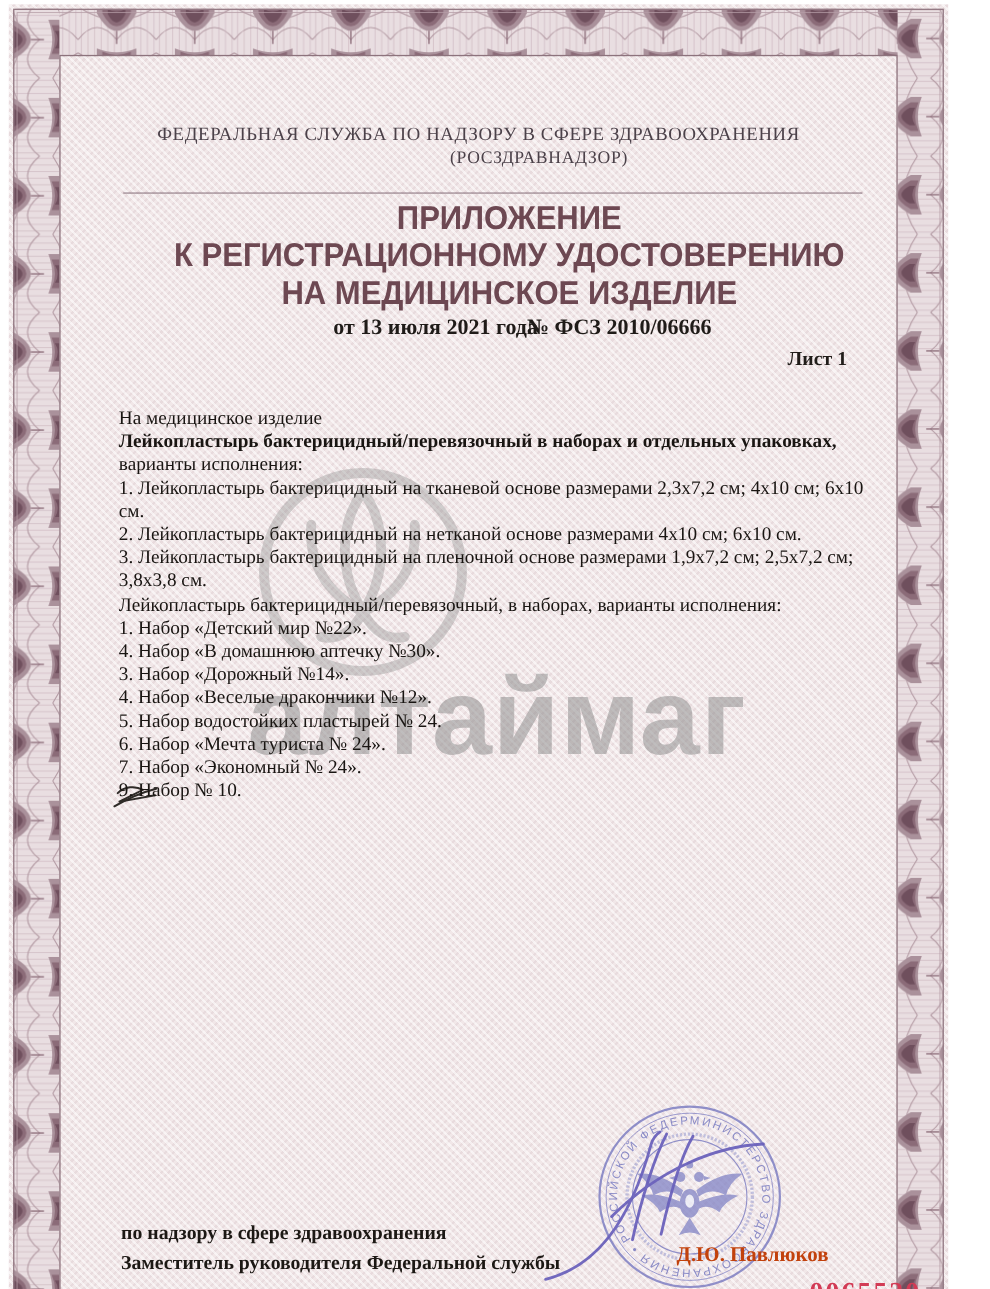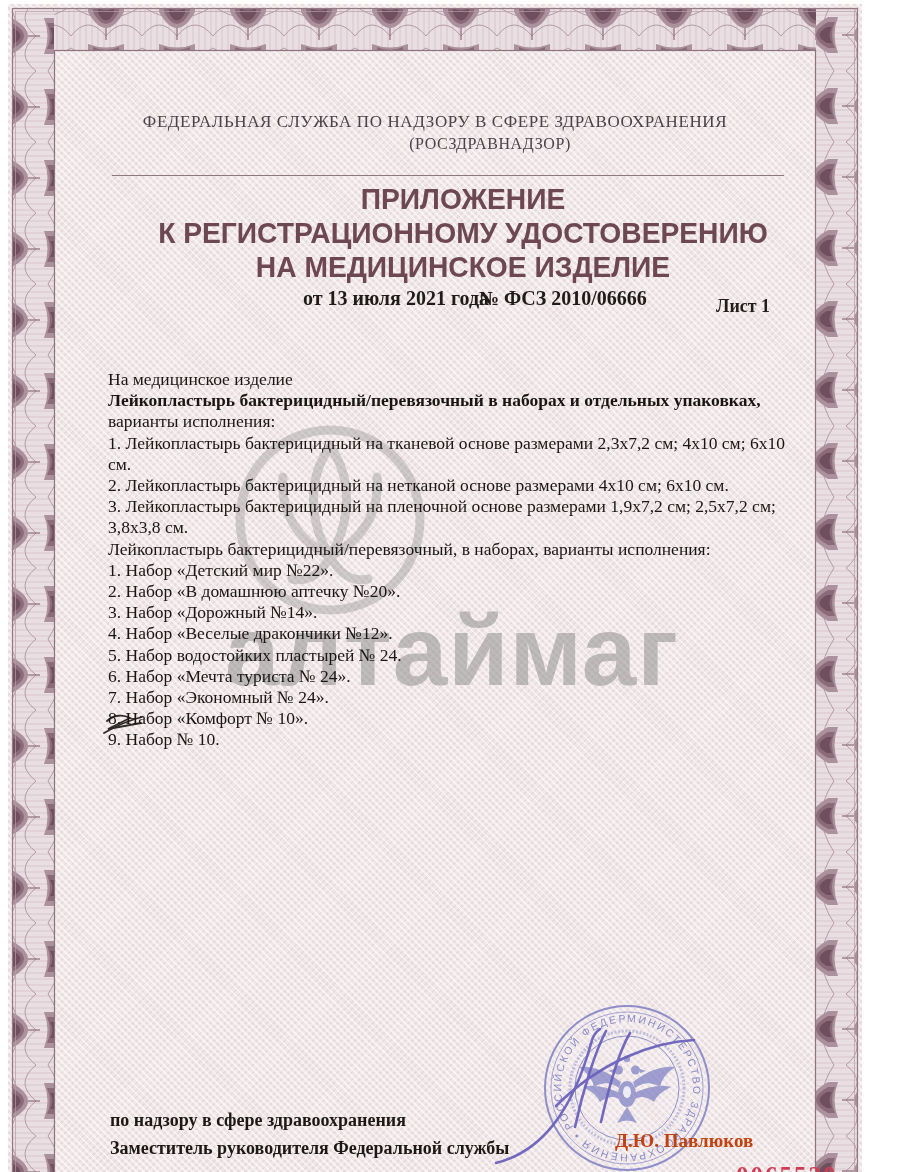--- a/index.html
+++ b/index.html
@@ -23,21 +23,21 @@
   .agency2{position:absolute;left:54px;top:115px;width:872px;text-align:center;
     font-size:16px;letter-spacing:.6px;color:#4b4149;}
   .sep{position:absolute;left:112px;top:155px;width:672px;border-top:1px solid #8d7781;}
   .title{position:absolute;left:54px;top:162px;width:762px;text-align:center;
     font-family:"Liberation Sans",sans-serif;font-weight:bold;font-size:30px;line-height:34px;
     color:#6d4852;padding-left:28px;}
   .title .tl{transform:scaleX(.94);transform-origin:50% 50%;}
   .dateline{position:absolute;left:0;top:267px;width:900px;font-weight:bold;font-size:20px;color:#1f1b18;}
   .dt{position:absolute;left:303px;top:0;}
   .num{position:absolute;left:479px;top:0;}
-  .sheet{position:absolute;left:716px;top:276px;font-weight:bold;font-size:18px;color:#211d1a;}
+  .sheet{position:absolute;left:716px;top:296px;font-weight:bold;font-size:18px;color:#211d1a;}
   .content{position:absolute;left:108px;top:349px;width:692px;font-size:17.5px;line-height:21.2px;color:#191512;}
   .content p{margin:0;}
   .content .b{font-weight:bold;}
   .signer{position:absolute;left:110px;top:1086px;font-weight:bold;font-size:18px;line-height:28px;color:#1c1814;}
   .signer-name{position:absolute;left:615px;top:1110px;font-weight:bold;font-size:19px;color:#c2410c;}
   .serial{position:absolute;left:736px;top:1142px;font-weight:bold;font-size:25px;letter-spacing:2px;color:#d23b55;}
 </style>
 </head>
 <body>
 
@@ -146,27 +146,26 @@
 
     <div class="content">
       <p>На медицинское изделие</p>
       <p class="b">Лейкопластырь бактерицидный/перевязочный в наборах и отдельных упаковках,</p>
       <p>варианты исполнения:</p>
       <p>1. Лейкопластырь бактерицидный на тканевой основе размерами 2,3х7,2 см; 4х10 см; 6х10 см.</p>
       <p>2. Лейкопластырь бактерицидный на нетканой основе размерами 4х10 см; 6х10 см.</p>
       <p>3. Лейкопластырь бактерицидный на пленочной основе размерами 1,9х7,2 см; 2,5х7,2 см; 3,8х3,8 см.</p>
       <p>Лейкопластырь бактерицидный/перевязочный, в наборах, варианты исполнения:</p>
       <p>1. Набор «Детский мир №22».</p>
-      <p>2. Набор «В домашнюю аптечку №20».</p>
+      <p>4. Набор «В домашнюю аптечку №30».</p>
       <p>3. Набор «Дорожный №14».</p>
       <p>4. Набор «Веселые дракончики №12».</p>
       <p>5. Набор водостойких пластырей № 24.</p>
       <p>6. Набор «Мечта туриста № 24».</p>
       <p>7. Набор «Экономный № 24».</p>
-      <p>8. Набор «Комфорт № 10».</p>
       <p>9. Набор № 10.</p>
     </div>
 
     <div class="signer">
       <div>по надзору в сфере здравоохранения</div>
       <div>Заместитель руководителя Федеральной службы</div>
     </div>
     <div class="signer-name">Д.Ю. Павлюков</div>
     <div class="serial">0065520</div>
   </div>

